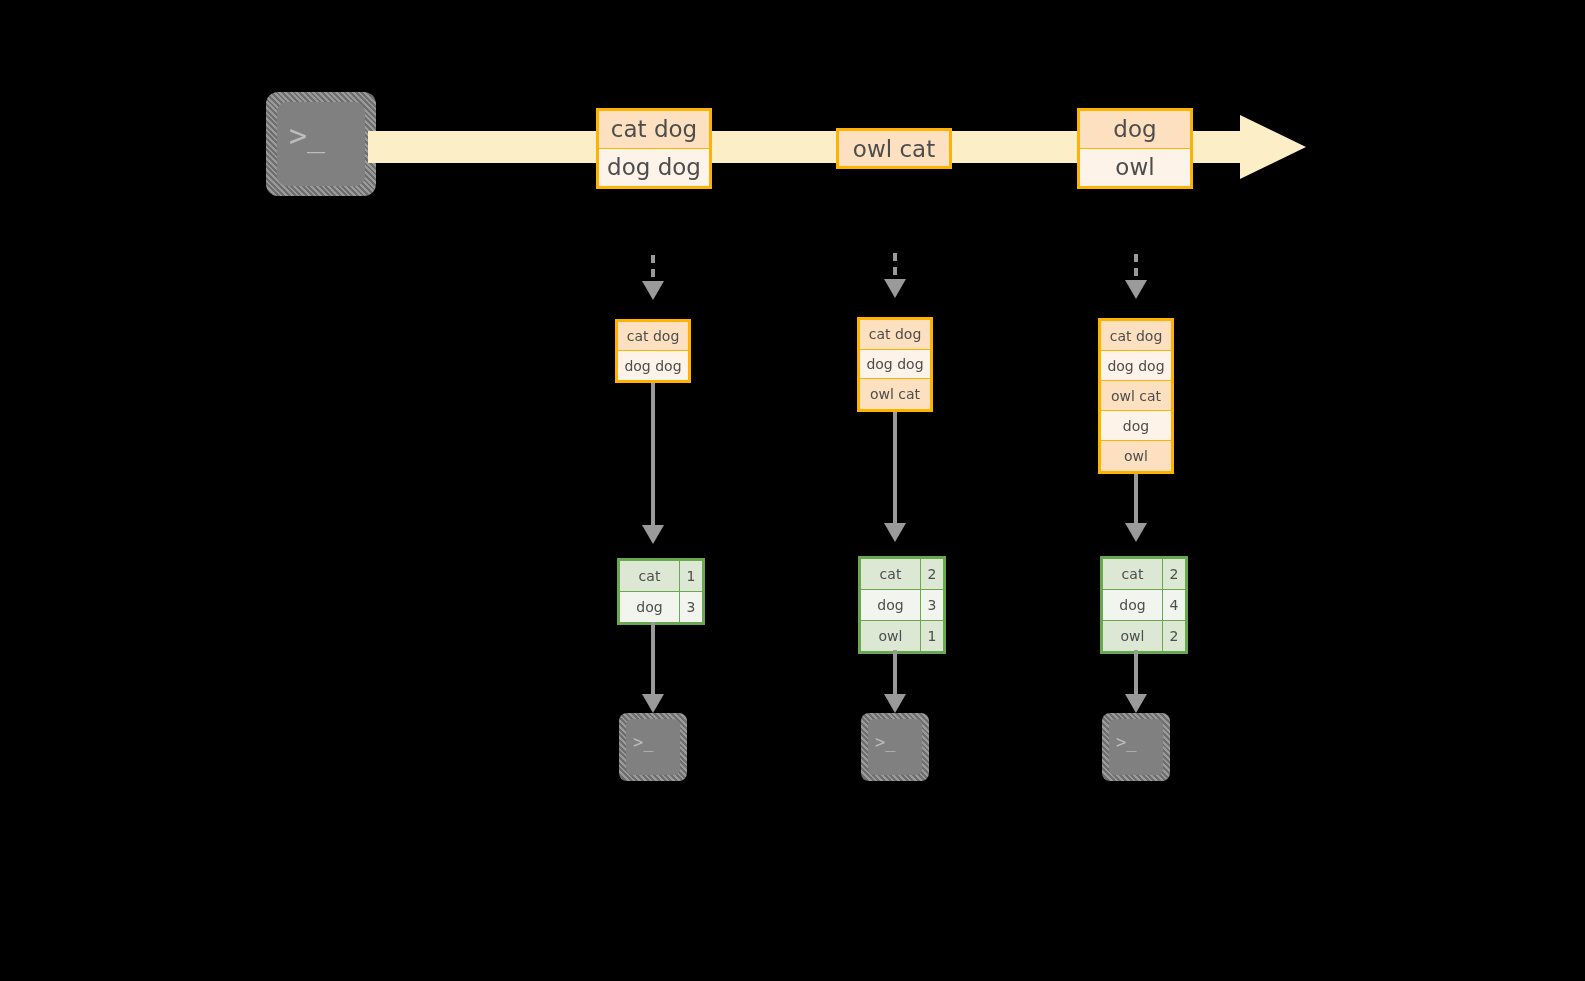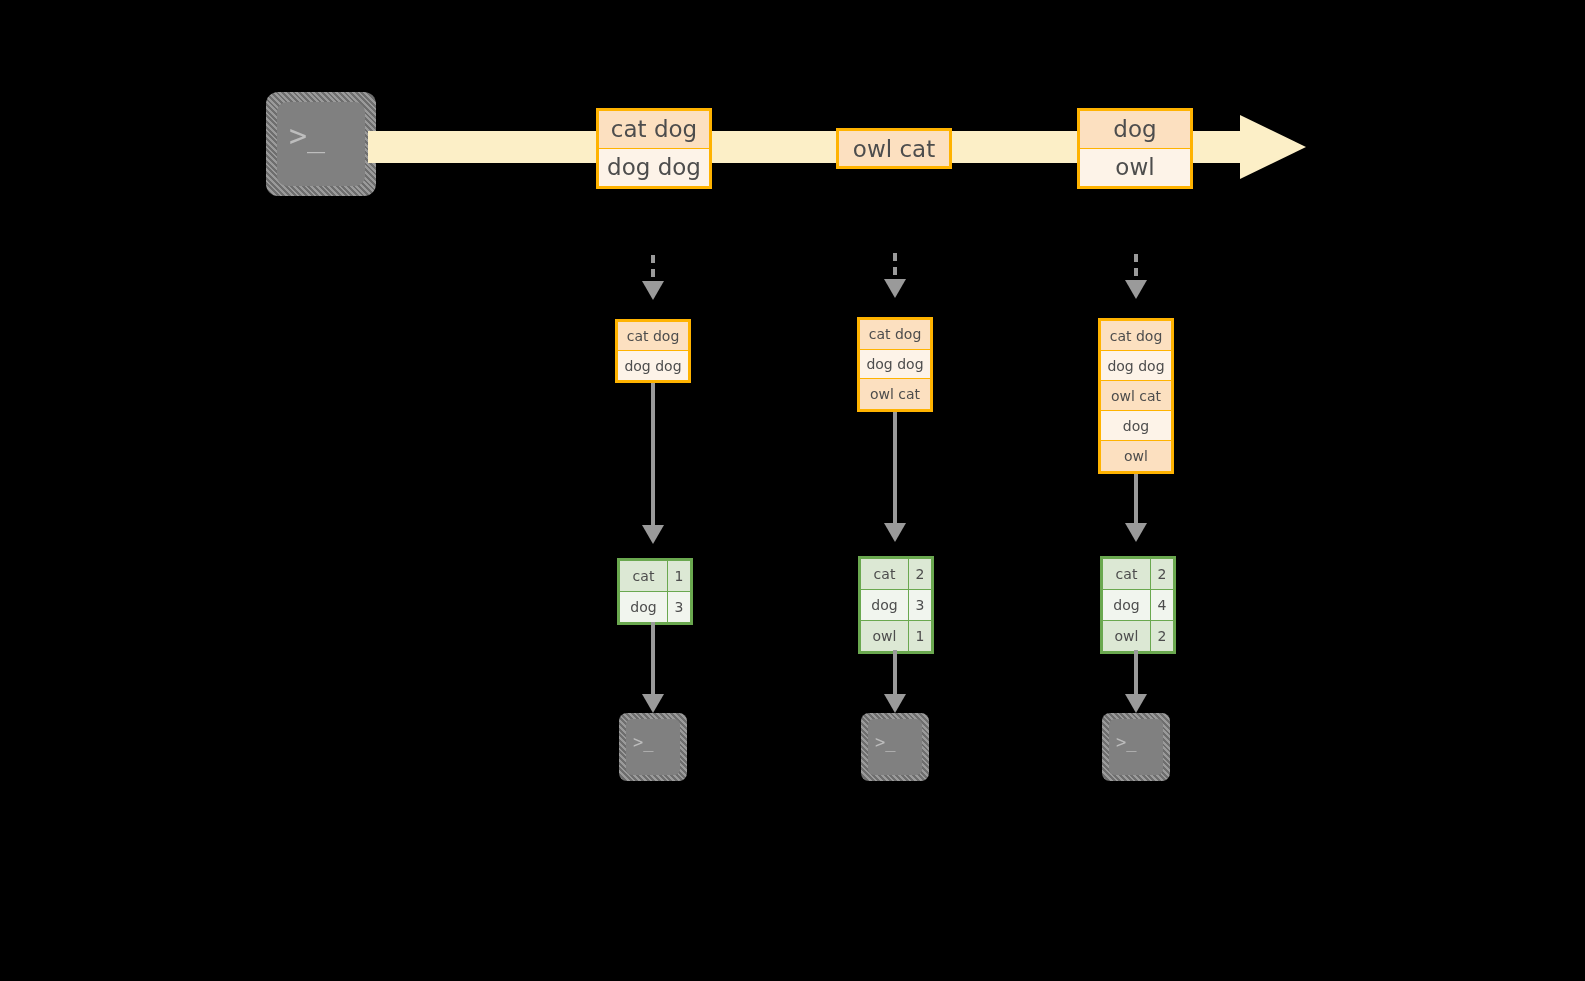--- a/index.html
+++ b/index.html
@@ -152,21 +152,21 @@
   .tbl-word, .tbl-count {
     box-sizing: border-box;
     display: flex;
     align-items: center;
     justify-content: center;
     font-size: 14px;
     color: #4d4d4d;
     background: #DCE8D4;
   }
   .tbl-row.alt .tbl-word, .tbl-row.alt .tbl-count { background: #F1F5EE; }
-  .tbl-word { width: 48px; border-right: 1px solid #6AA84F; }
+  .tbl-word { width: 60px; border-right: 1px solid #6AA84F; }
   .tbl-count { width: 22px; }
   .tbl-1 { left: 617px; top: 558px; }
   .tbl-2 { left: 858px; top: 556px; }
   .tbl-3 { left: 1100px; top: 556px; }
 
   
   .gline {
     position: absolute;
     width: 4px;
     background: #9a9a9a;

